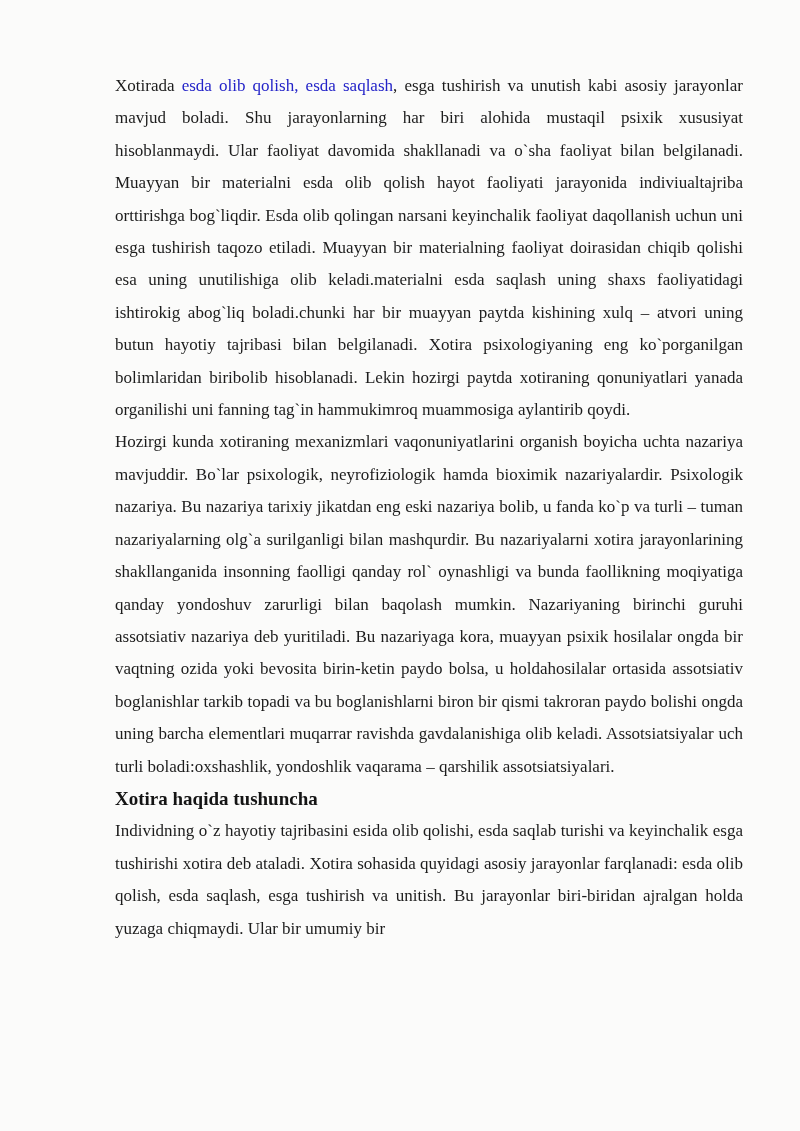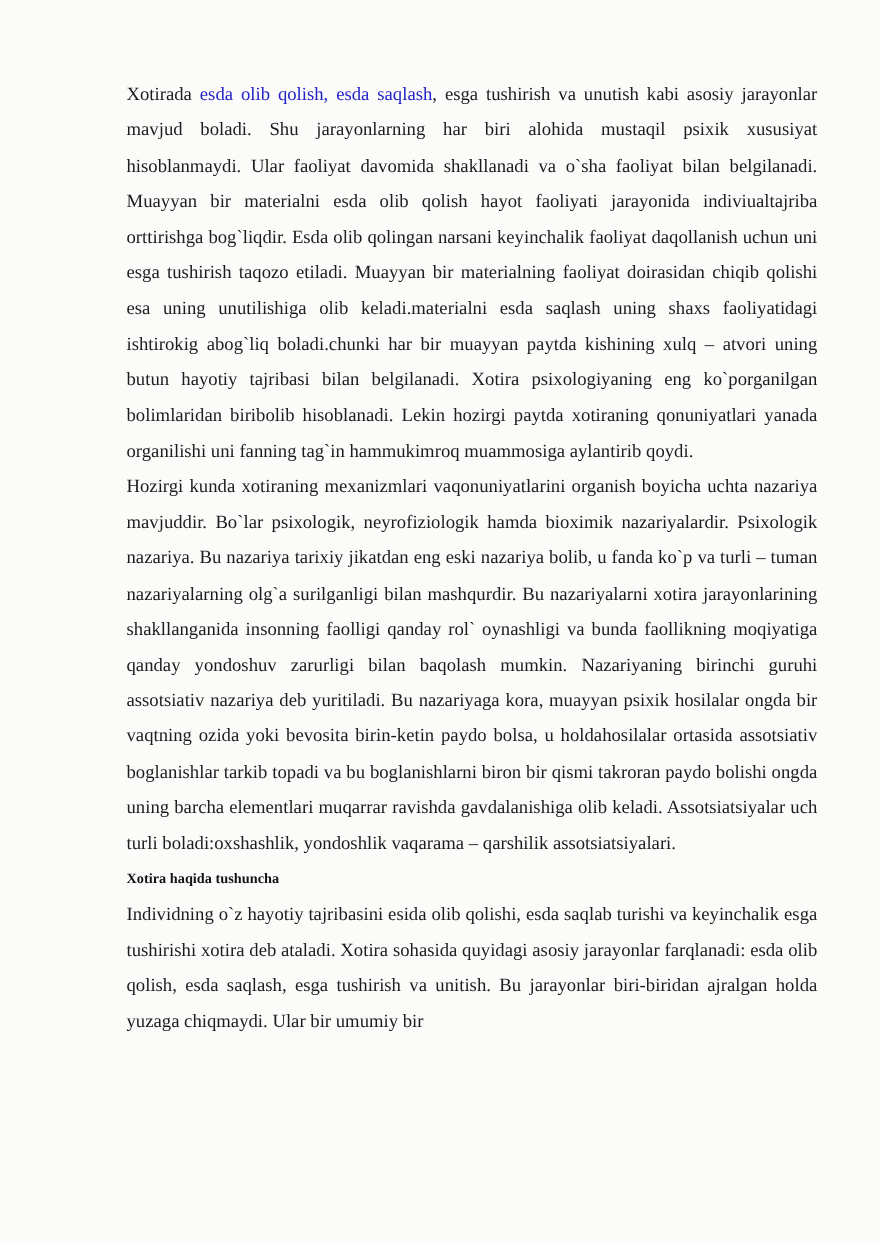--- a/index.html
+++ b/index.html
@@ -25,21 +25,21 @@
     font-size: 17px;
     line-height: 32.4px;
     text-align: justify;
     text-justify: inter-word;
   }
   .content p {
     margin: 0;
   }
   .content h2 {
     margin: 0;
-    font-size: 13px;
+    font-size: 19px;
     line-height: 32.4px;
     font-weight: bold;
     text-align: left;
     color: #141414;
   }
   .link {
     color: #2323c8;
     cursor: pointer;
   }
 </style>

